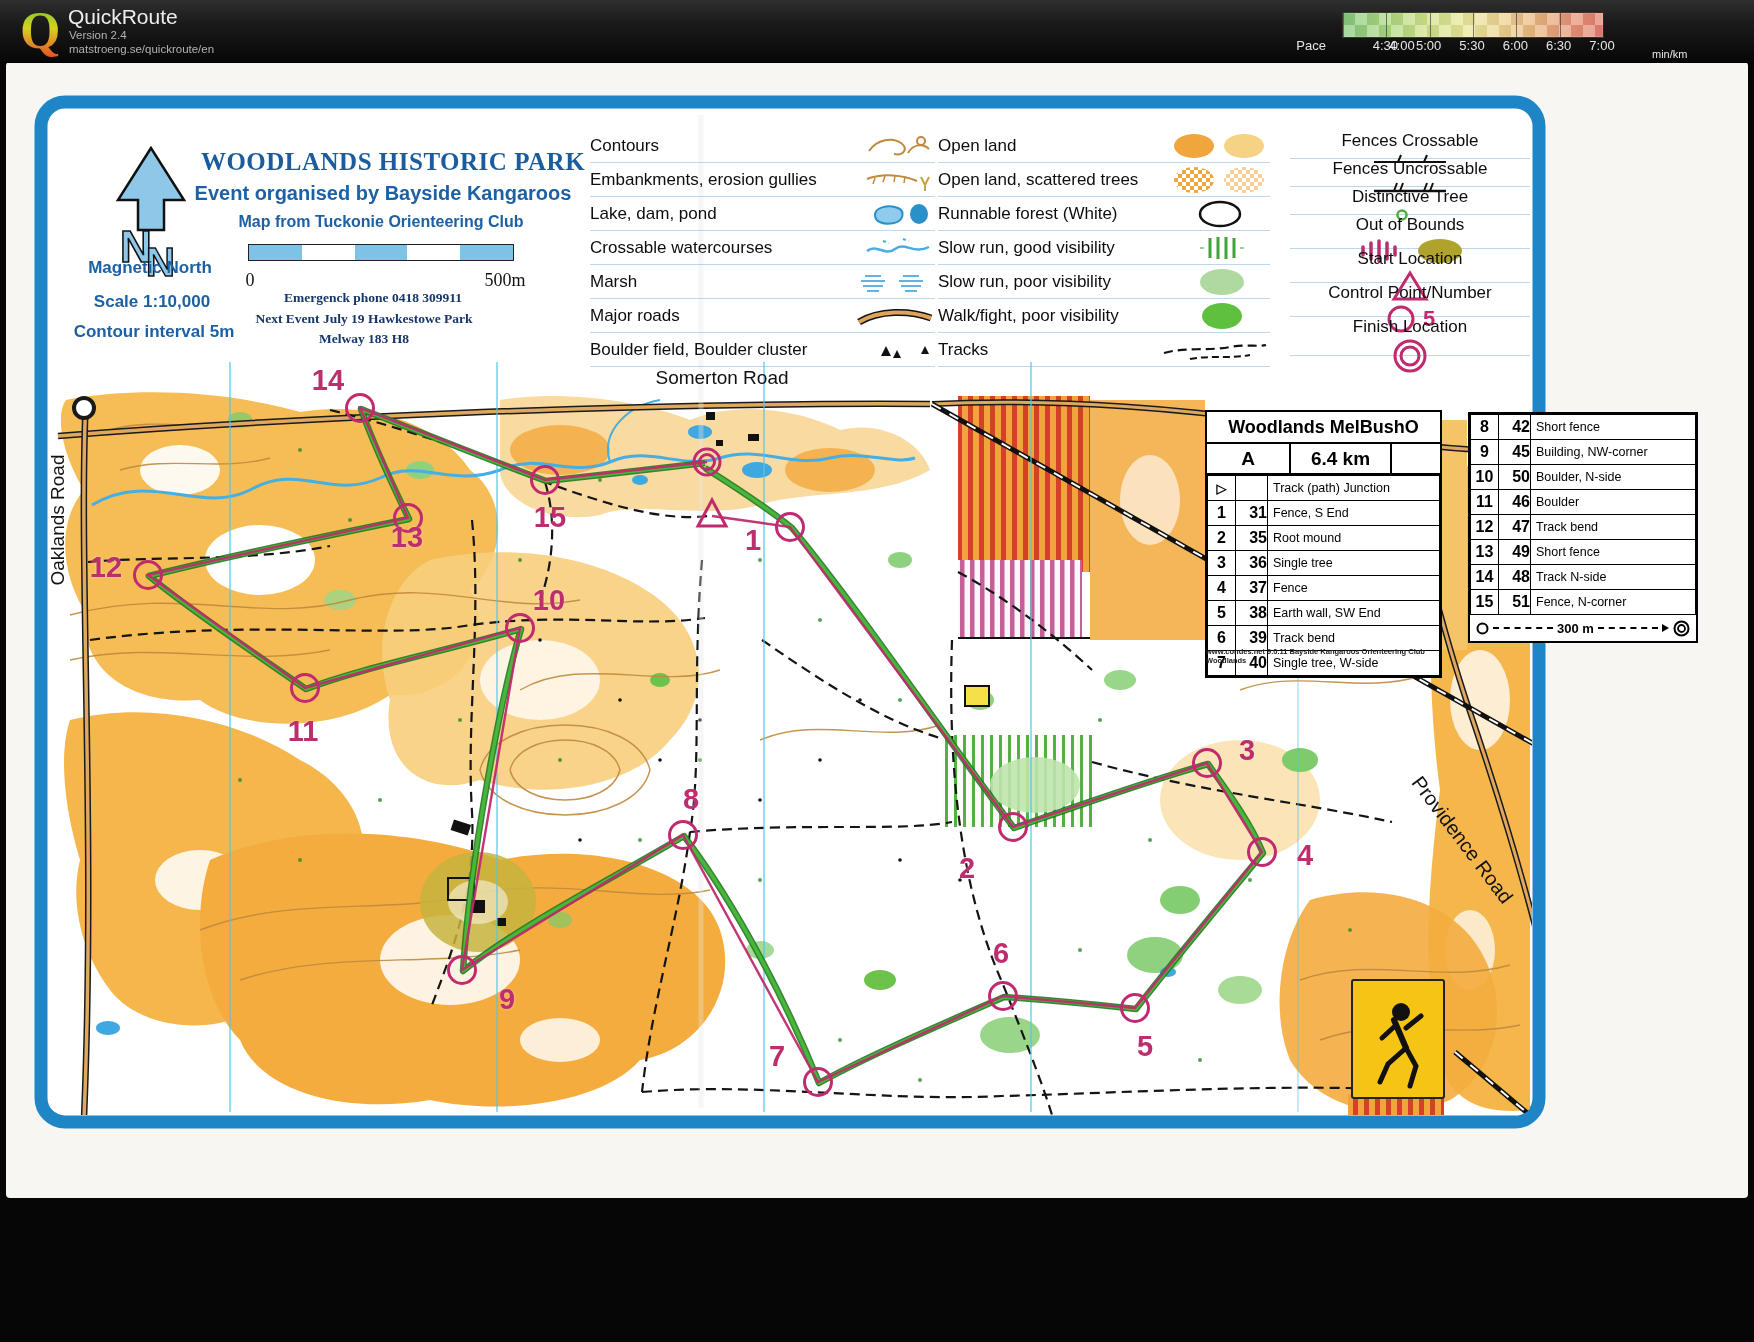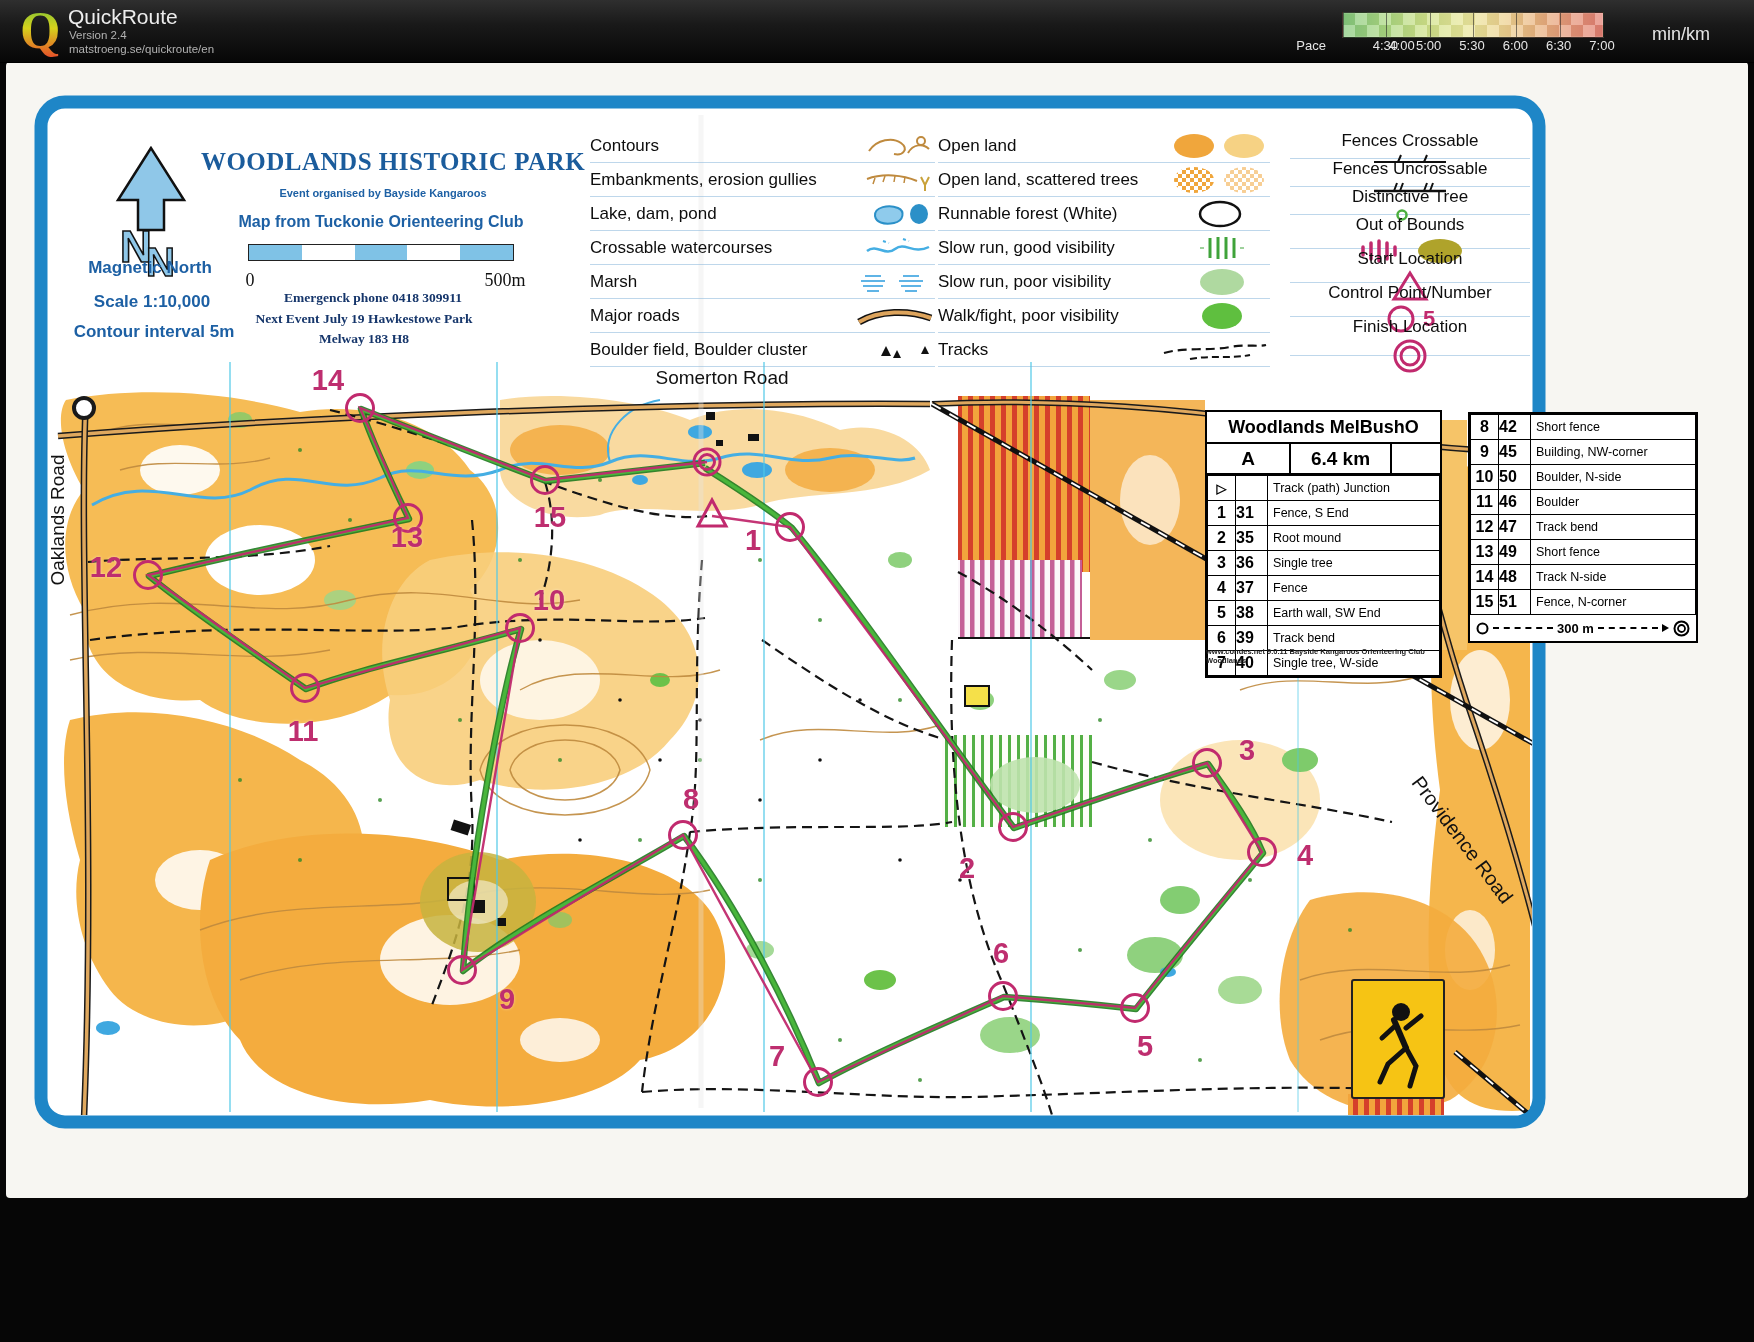--- a/index.html
+++ b/index.html
@@ -18,29 +18,29 @@
   .app-url{position:absolute;left:69px;top:43px;font-size:11.5px;color:#b2b2b2;}
   #pace-bar{position:absolute;left:1342px;top:12px;width:260px;height:24px;
     border:1px solid rgba(0,0,0,.7);box-shadow:inset 0 0 0 1px rgba(255,255,255,.12);
     background-image:repeating-conic-gradient(rgba(255,255,255,.28) 0% 25%, rgba(0,0,0,.05) 25% 50%),
       linear-gradient(90deg,#84c87c 0%,#a9d780 16%,#cfe188 32%,#eae79b 48%,#edd18f 62%,#e9b07e 76%,#e59477 88%,#e37f72 100%);
     background-size:24px 24px,100% 100%;}
   .pace-tick{position:absolute;top:0;bottom:0;width:1px;background:rgba(25,25,25,.55);}
   #pace-labels{position:absolute;left:0;top:38px;width:100%;height:16px;}
   .pace-tick-label{position:absolute;transform:translateX(-50%);font-size:13px;color:#e6e6e6;}
   #pace-word{position:absolute;left:1326px;top:38px;transform:translateX(-100%);font-size:13px;color:#e6e6e6;}
-  #pace-unit{position:absolute;left:1612px;top:24px;font-size:18px;color:#e6e6e6;padding-left:40px;}
+  #pace-unit{position:absolute;left:1612px;top:48px;font-size:11px;color:#e6e6e6;padding-left:40px;}
   
   #map-art{position:absolute;left:0;top:0;z-index:1;}
   #overlays{position:absolute;left:0;top:0;width:1754px;height:1342px;z-index:3;}
   
   .map-title{position:absolute;left:393px;top:162px;transform:translate(-50%,-50%);
     font-family:"Liberation Serif",serif;font-weight:bold;font-size:25px;color:#1b5c9c;
     letter-spacing:.5px;white-space:nowrap;}
-  .map-sub{position:absolute;transform:translate(-50%,-50%);font-weight:bold;font-size:11px;
+  .map-sub{position:absolute;transform:translate(-50%,-50%);font-weight:bold;font-size:20px;
     color:#1d60a4;white-space:nowrap;}
   .blue-label{position:absolute;transform:translate(-50%,-50%);font-weight:bold;font-size:17px;
     color:#1d60a4;white-space:nowrap;}
   .serif-small{position:absolute;transform:translate(-50%,-50%);font-family:"Liberation Serif",serif;
     font-weight:bold;font-size:13.5px;color:#16366b;white-space:nowrap;}
   #scalebar{position:absolute;left:248px;top:244px;width:264px;height:15px;border:1px solid #222;
     display:flex;}
   #scalebar span{flex:1;}
   .sb-b{background:#7fc2e6;} .sb-w{background:#fff;}
   .scale-num{position:absolute;font-family:"Liberation Serif",serif;font-size:18px;color:#111;
@@ -71,21 +71,21 @@
     border-bottom:2px solid #000;white-space:nowrap;}
   .ct-sub{display:flex;height:29px;border-bottom:2px solid #000;}
   .ct-a{width:82px;border-right:2px solid #000;text-align:center;line-height:29px;
     font-weight:bold;font-size:19px;}
   .ct-km{width:99px;border-right:2px solid #000;text-align:center;line-height:29px;
     font-weight:bold;font-size:19px;}
   .ct-blank{flex:1;}
   .ct table{border-collapse:collapse;width:100%;}
   .ct td{border:1.5px solid #000;height:24px;padding:0;}
   .ct td.tc0{width:27px;text-align:center;font-weight:bold;font-size:16px;}
-  .ct td.tc1{width:31px;text-align:left;font-weight:bold;font-size:16px;margin-left:23px;}
+  .ct td.tc1{width:31px;text-align:right;font-weight:bold;font-size:16px;margin-left:23px;}
   .ct td.tc2{padding-left:5px;font-size:12.5px;}
   .start-glyph{font-size:13px;}
   .finish-row{display:flex;align-items:center;height:26px;padding:0 6px;gap:4px;}
   .dashline{flex:1;border-top:2px dashed #000;height:0;}
   .fr-label{font-size:13px;font-weight:bold;white-space:nowrap;}
   .fr-arrow{width:0;height:0;border-left:7px solid #000;border-top:4px solid transparent;
     border-bottom:4px solid transparent;}
   #attribution{position:absolute;left:1206px;top:647px;width:225px;font-size:7.5px;
     font-weight:bold;color:#222;line-height:1.25;}
   

